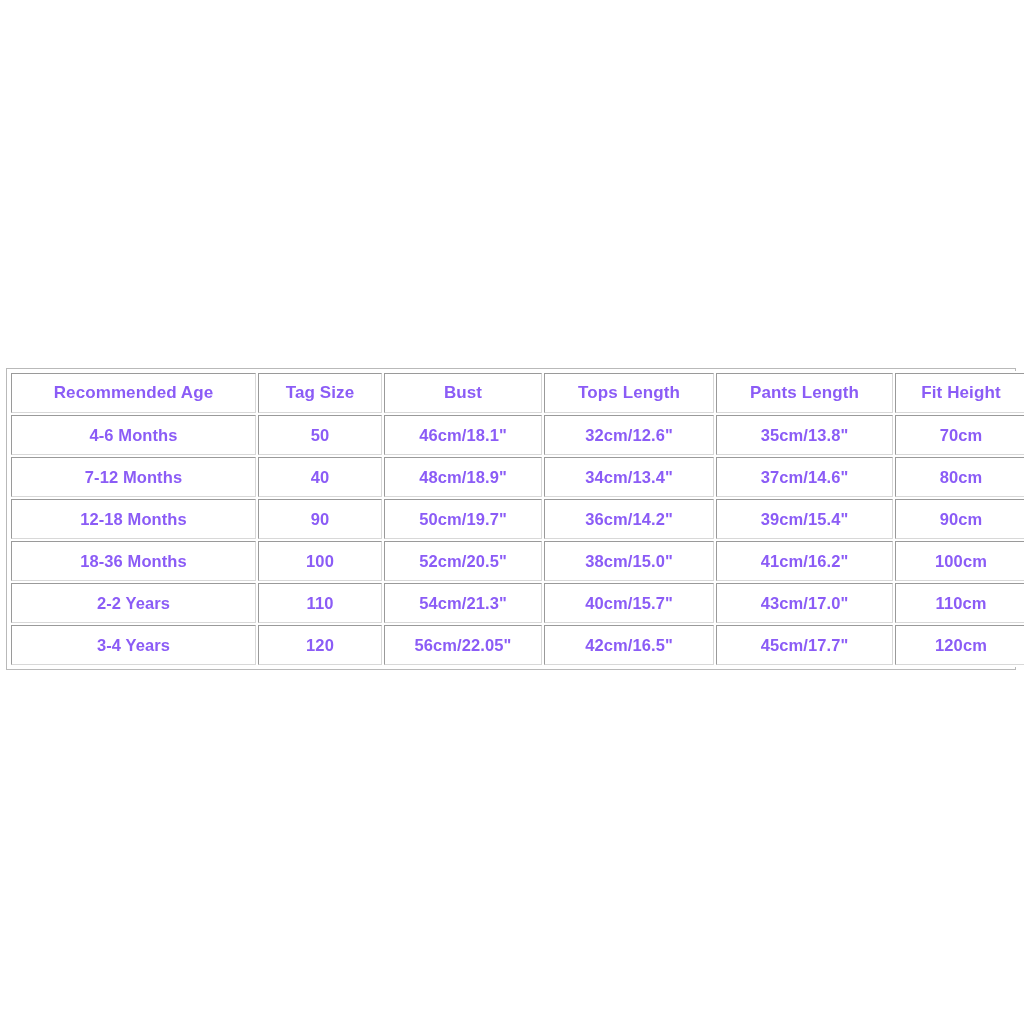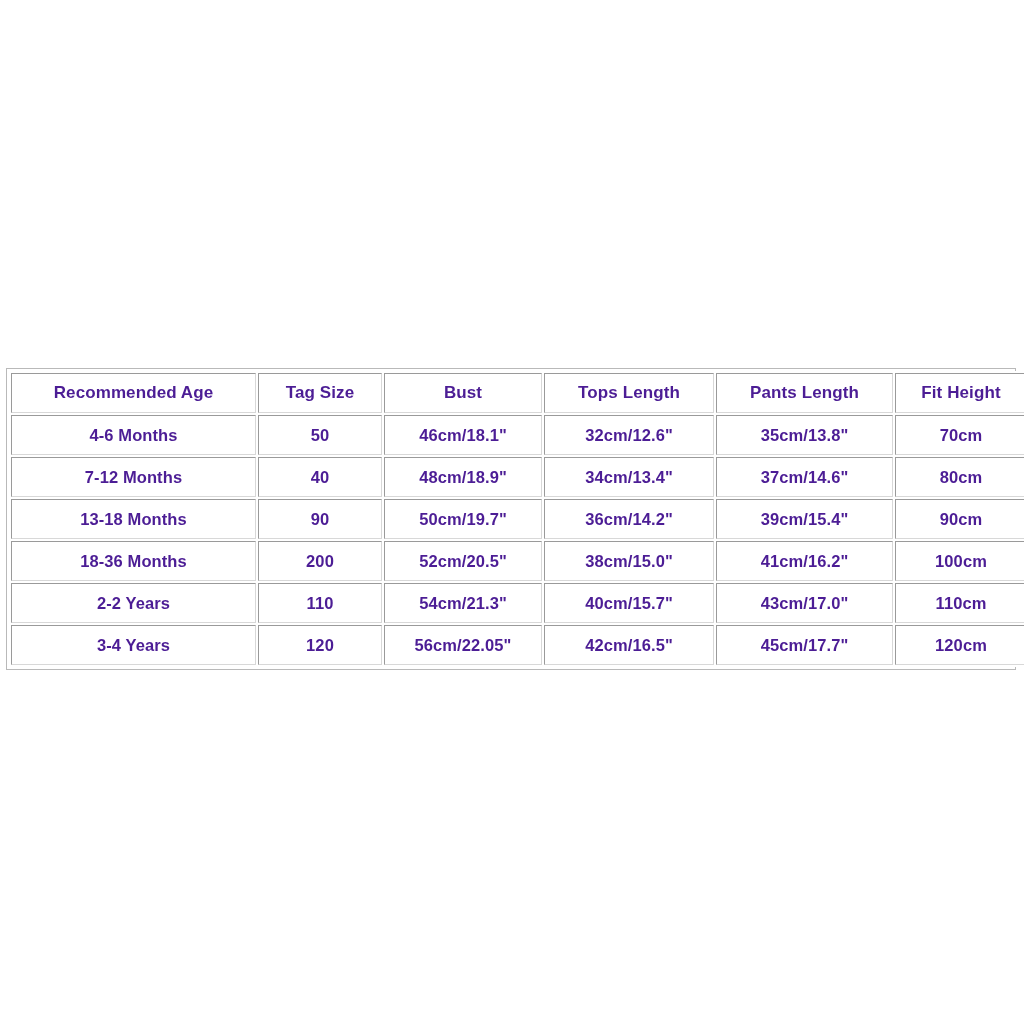--- a/index.html
+++ b/index.html
@@ -46,21 +46,21 @@
     height: 38px;
     padding: 0 4px;
     text-align: center;
     vertical-align: middle;
     background: #ffffff;
     border-top: 1px solid #9a9a9a;
     border-left: 1px solid #9a9a9a;
     border-right: 1px solid #d8d8d8;
     border-bottom: 1px solid #d8d8d8;
     font-weight: bold;
-    color: #4c1d95;
+    color: #8b5cf6;
     font-size: 16.5px;
     letter-spacing: 0.1px;
     white-space: nowrap;
     overflow: hidden;
   }
 
   table.size-chart thead th {
     font-size: 17px;
   }
 </style>
@@ -98,30 +98,30 @@
       </tr>
       <tr>
         <td>7-12 Months</td>
         <td>40</td>
         <td>48cm/18.9"</td>
         <td>34cm/13.4"</td>
         <td>37cm/14.6"</td>
         <td>80cm</td>
       </tr>
       <tr>
-        <td>13-18 Months</td>
+        <td>12-18 Months</td>
         <td>90</td>
         <td>50cm/19.7"</td>
         <td>36cm/14.2"</td>
         <td>39cm/15.4"</td>
         <td>90cm</td>
       </tr>
       <tr>
         <td>18-36 Months</td>
-        <td>200</td>
+        <td>100</td>
         <td>52cm/20.5"</td>
         <td>38cm/15.0"</td>
         <td>41cm/16.2"</td>
         <td>100cm</td>
       </tr>
       <tr>
         <td>2-2 Years</td>
         <td>110</td>
         <td>54cm/21.3"</td>
         <td>40cm/15.7"</td>

